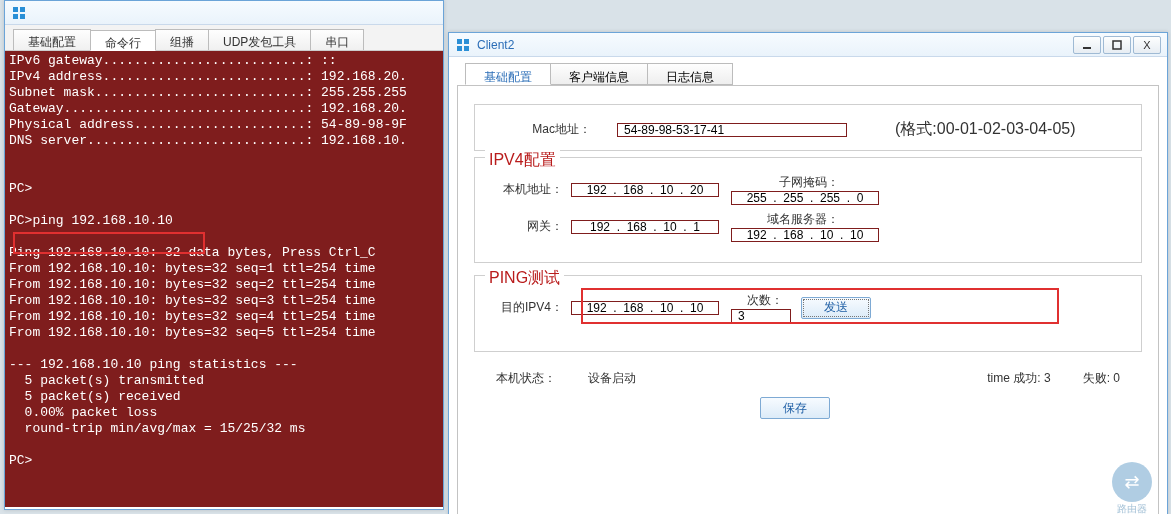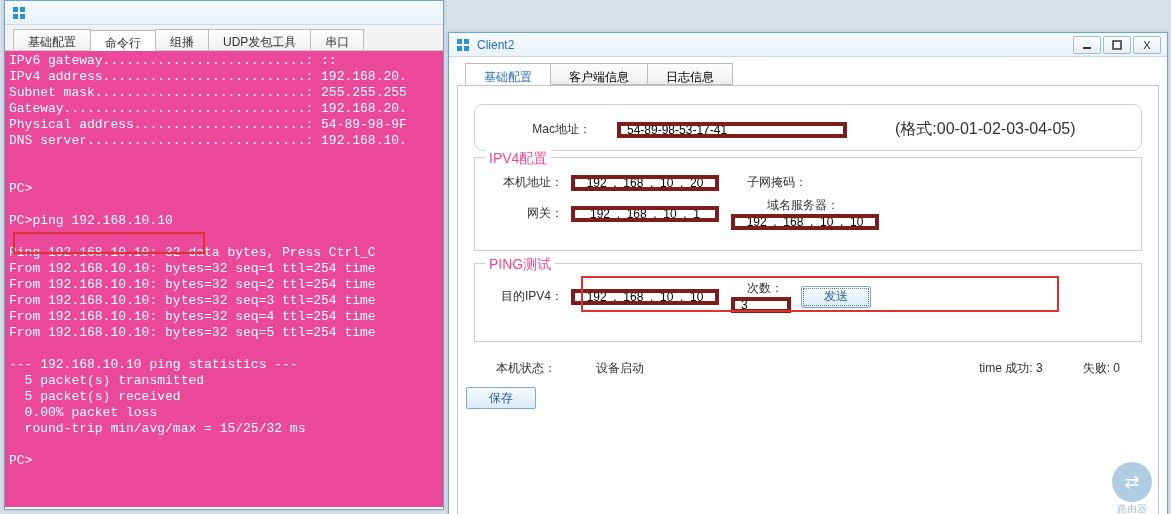--- a/index.html
+++ b/index.html
@@ -13,48 +13,48 @@
 .win-controls { display: flex; gap: 2px; }
 .win-btn { width: 28px; height: 18px; background: linear-gradient(#fdfefe,#e7edf3); border: 1px solid #9fbad4; border-radius: 2px; display: flex; align-items: center; justify-content: center; font-family: Arial; font-size: 11px; color: #333; }
 .win-btn svg { display: block; }
 
 
 #pc2 { left: 4px; top: 0; width: 440px; height: 510px; }
 #pc2 .tabbar { height: 26px; background: #f3f3f3; border-bottom: 1px solid #ccc; display: flex; padding: 4px 4px 0 8px; gap: 0; }
 .tab2 { padding: 4px 14px; border: 1px solid #bcbcbc; border-bottom: none; background: linear-gradient(#fefefe,#f0f0f0); margin-right: -1px; font-size: 12px; color: #333; cursor: pointer; }
 .tab2.active { background: #fff; font-weight: 500; border-bottom: 1px solid #fff; position: relative; top: 1px; }
 
-.terminal { background: #ec4899; color: #fff; font-family: "Courier New", monospace; font-size: 13px; line-height: 16px; padding: 2px 4px; height: calc(100% - 52px); overflow: hidden; white-space: pre; }
+.terminal { background: #7f1d1d; color: #fff; font-family: "Courier New", monospace; font-size: 13px; line-height: 16px; padding: 2px 4px; height: calc(100% - 52px); overflow: hidden; white-space: pre; }
 
 
 #client2 { left: 448px; top: 0; width: 720px; height: 510px; margin-top: 32px; }
 .client-tabs { height: 28px; display: flex; padding: 6px 8px 0 16px; gap: 0; border-bottom: 0; }
 .ctab { padding: 5px 18px; border: 1px solid #bcbcbc; background: linear-gradient(#fefefe,#eeeeee); margin-right: -1px; font-size: 12px; cursor: pointer; }
 .ctab.active { background: #fff; color: #2a6db7; border-bottom: 1px solid #fff; position: relative; }
 .client-body { border: 1px solid #c3c3c3; margin: 0 8px 8px 8px; padding: 8px; height: calc(100% - 44px); position: relative; background: #fff; }
 
 .fieldset { border: 1px solid #cfcfcf; padding: 10px 12px 14px 12px; margin: 6px 8px 12px 8px; position: relative; }
-.fieldset .legend { position: absolute; top: -8px; left: 10px; background: #fff; padding: 0 4px; color: #ec4899; font-size: 14px; }
+.fieldset .legend { position: absolute; top: -8px; left: 10px; background: #fff; padding: 0 4px; color: #b91c1c; font-size: 16px; }
 .plain-section { padding: 14px 12px 10px 40px; margin: 4px 8px; display: flex; align-items: center; gap: 18px; border:1px solid #cfcfcf; }
 
 .row { display: flex; align-items: center; margin: 6px 0; }
 .lbl { width: 84px; color: #333; text-align: right; padding-right: 8px;}
 .lbl2 { width: 84px; color:#333; text-align:right; padding-right:8px;}
-.txt { height: 14px; border: 4px solid #7f1d1d; padding: 4px 6px; font-size: 12px; font-family: inherit; text-align: left; }
+.txt { height: 14px; border: 1px solid #7f1d1d; padding: 4px 6px; font-size: 12px; font-family: inherit; text-align: left; }
 .txt.mac { width: 230px; }
 .txt.ip { width: 148px; text-align: center; letter-spacing: 0; }
 .hint { color: #333; font-size: 16px; margin-left: 30px;}
 .col2 { display:flex; align-items:center; margin-left: 12px; flex-direction: column;}
 
 .btn { height: 22px; padding: 0 22px; border: 1px solid #7eaad4; background: linear-gradient(#f7fbff,#dcebf8); color: #1f5fa5; border-radius: 2px; font-size: 12px; cursor: pointer; }
 .btn.focus { outline: 1px dotted #777; outline-offset: -3px; }
 
-.status-row { display:flex; align-items:center; padding: 6px 30px 0 30px; gap: 40px; color:#333;}
+.status-row { display:flex; align-items:center; padding: 6px 30px 0 30px; gap: 32px; color:#333;}
 .status-row .sp { flex:1; }
-.save-row { display:flex; justify-content:flex-start; padding: 10px 26px 0 0; }
+.save-row { display:flex; justify-content:center; padding: 10px 26px 0 0; }
 
 .red-box { position:absolute; border:2px solid #e03030; pointer-events:none; }
 
 
 .app-icon svg path { fill:#2a8fd6; }
 .watermark { position:absolute; right:4px; bottom:6px; width:70px; height:46px; opacity:0.7; }
 .watermark .circ{ width:40px;height:40px;border-radius:50%;background:#8fb9d8;display:flex;align-items:center;justify-content:center;color:#fff;font-size:18px;margin:0 auto;}
 .watermark .txtw{font-size:10px;color:#7aa5c4;text-align:center;}
 </style>
 </head>
@@ -128,33 +128,34 @@
   </div>
 
   <div class="client-tabs">
     <div class="ctab active">基础配置</div>
     <div class="ctab">客户端信息</div>
     <div class="ctab">日志信息</div>
   </div>
 
   <div class="client-body">
 
-    <div class="plain-section" style="margin-top:10px;border-radius:9px;">
+    <div class="plain-section" style="margin-top:10px;">
       <span class="lbl">Mac地址：</span>
       <input class="txt mac" value="54-89-98-53-17-41" style="">
       <span class="hint">(格式:00-01-02-03-04-05)</span>
     </div>
 
     <div class="fieldset">
       <span class="legend">IPV4配置</span>
       <div class="row">
         <span class="lbl">本机地址：</span>
         <input class="txt ip" value="192  .  168  .  10  .  20" style="">
         <div class="col2">
           <span class="lbl2">子网掩码：</span>
+          <input class="txt ip" value="255  .  255  .  255  .  0" style="">
         </div>
       </div>
       <div class="row">
         <span class="lbl">网关：</span>
         <input class="txt ip" value="192  .  168  .  10  .  1" style="">
         <div class="col2">
           <span class="lbl2">域名服务器：</span>
           <input class="txt ip" value="192  .  168  .  10  .  10" style="">
         </div>
       </div>

